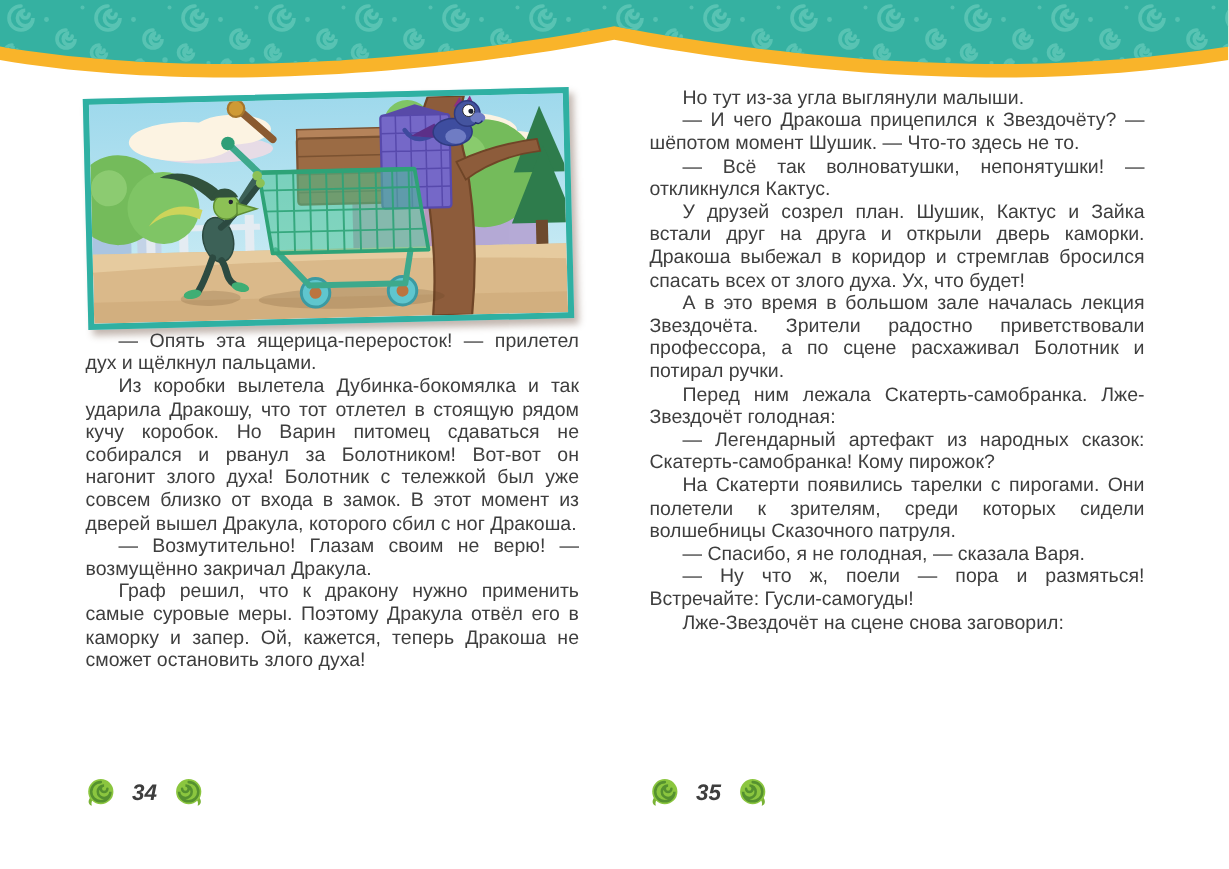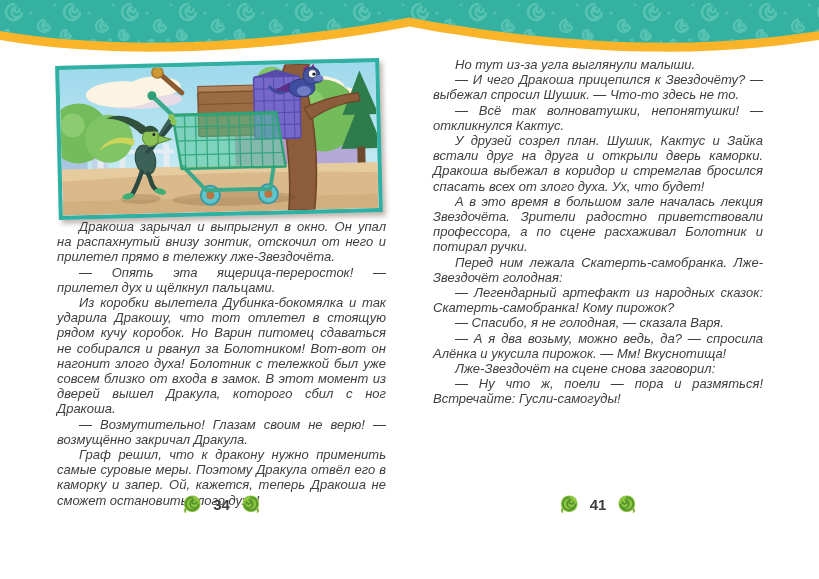--- a/index.html
+++ b/index.html
@@ -14,26 +14,26 @@
   .illus{
     position:absolute;left:57px;top:62px;width:316px;height:146px;
     border:4px solid var(--frame-teal,#2fb0a2);
     transform:rotate(-1.4deg);transform-origin:50% 50%;
     box-shadow:3px 4px 5px rgba(80,45,25,.35);
     background:#bfe7f2;overflow:hidden;
   }
   .illus svg{display:block;width:316px;height:146px;}
 
   .text-col{position:absolute;text-align:justify;font-size:13px;line-height:15.2px;}
-  .text-col p{margin:0;text-indent:22px;font-style:italic;}
+  .text-col p{margin:0;text-indent:22px;}
   #left-col{left:57px;top:219px;width:329px;}
   #right-col{left:433px;top:57px;width:330px;}
 
   .footer{
-    position:absolute;top:494px;display:flex;align-items:center;justify-content:center;gap:11px;
+    position:absolute;top:518px;display:flex;align-items:center;gap:11px;font-style:italic;
   }
   #left-footer{left:57px;width:329px;}
   #right-footer{left:433px;width:330px;}
   .pnum{font-weight:bold;font-size:15px;color:var(--text-color,#3e3e3e);}
   .cham{width:20px;height:20px;}
   .cham.flip{transform:scaleX(-1);}
   .defs-hidden{position:absolute;width:0;height:0;overflow:hidden;}
 </style>
 </head>
 <body>
@@ -190,53 +190,52 @@
         <circle cx="252" cy="12" r="8.5" fill="#44549f" stroke="#2f3a80"></circle>
         <ellipse cx="259" cy="15" rx="5" ry="3.5" fill="#6f7cc4"></ellipse>
         <circle cx="253" cy="10" r="4" fill="#fff" stroke="#222" stroke-width=".6"></circle>
         <circle cx="254.5" cy="10.5" r="1.7" fill="#1c2333"></circle>
         <path d="M257,18 Q260,20 262,17" stroke="#22306b" stroke-width="1" fill="none"></path>
       </g>
     </svg>
   </div>
 
   <div id="left-col" class="text-col">
-    <p>Дракоша зарычал и выпрыгнул в окно. Он упал на распахнутый внизу зонтик, отскочил от него и прилетел прямо в тележку лже-Звездочёта.</p>
     <p>— Опять эта ящерица-переросток! — прилетел дух и щёлкнул пальцами.</p>
     <p>Из коробки вылетела Дубинка-бокомялка и так ударила Дракошу, что тот отлетел в стоящую рядом кучу коробок. Но Варин питомец сдаваться не собирался и рванул за Болотником! Вот-вот он нагонит злого духа! Болотник с тележкой был уже совсем близко от входа в замок. В этот момент из дверей вышел Дракула, которого сбил с ног Дракоша.</p>
     <p>— Возмутительно! Глазам своим не верю! — возмущённо закричал Дракула.</p>
     <p>Граф решил, что к дракону нужно применить самые суровые меры. Поэтому Дракула отвёл его в каморку и запер. Ой, кажется, теперь Дракоша не сможет остановить злого духа!</p>
   </div>
 
   <div id="right-col" class="text-col">
     <p>Но тут из-за угла выглянули малыши.</p>
-    <p>— И чего Дракоша прицепился к Звездочёту? — выбежал спросил Шушик. — Что-то здесь не то.</p>
+    <p>— И чего Дракоша прицепился к Звездочёту? — шёпотом момент Шушик. — Что-то здесь не то.</p>
     <p>— Всё так волноватушки, непонятушки! — откликнулся Кактус.</p>
     <p>У друзей созрел план. Шушик, Кактус и Зайка встали друг на друга и открыли дверь каморки. Дракоша выбежал в коридор и стремглав бросился спасать всех от злого духа. Ух, что будет!</p>
     <p>А в это время в большом зале началась лекция Звездочёта. Зрители радостно приветствовали профессора, а по сцене расхаживал Болотник и потирал ручки.</p>
     <p>Перед ним лежала Скатерть-самобранка. Лже-Звездочёт голодная:</p>
     <p>— Легендарный артефакт из народных сказок: Скатерть-самобранка! Кому пирожок?</p>
+    <p>На Скатерти появились тарелки с пирогами. Они полетели к зрителям, среди которых сидели волшебницы Сказочного патруля.</p>
     <p>— Спасибо, я не голодная, — сказала Варя.</p>
-    <p>— А я два возьму, можно ведь, да? — спросила Алёнка и укусила пирожок. — Мм! Вкуснотища!</p>
+    <p>— Ну что ж, поели — пора и размяться! Встречайте: Гусли-самогуды!</p>
     <p>Лже-Звездочёт на сцене снова заговорил:</p>
-    <p>— Ну что ж, поели — пора и размяться! Встречайте: Гусли-самогуды!</p>
   </div>
 
   <div id="left-footer" class="footer">
     <svg class="cham" viewBox="0 0 20 20">
         <use href="#chamIcon"></use>
       </svg>
     <span class="pnum">34</span>
     <svg class="cham flip" viewBox="0 0 20 20">
         <use href="#chamIcon"></use>
       </svg>
   </div>
   <div id="right-footer" class="footer">
     <svg class="cham" viewBox="0 0 20 20">
         <use href="#chamIcon"></use>
       </svg>
-    <span class="pnum">41</span>
+    <span class="pnum">35</span>
     <svg class="cham flip" viewBox="0 0 20 20">
         <use href="#chamIcon"></use>
       </svg>
   </div>
 
 </div>
 
 </body></html>

